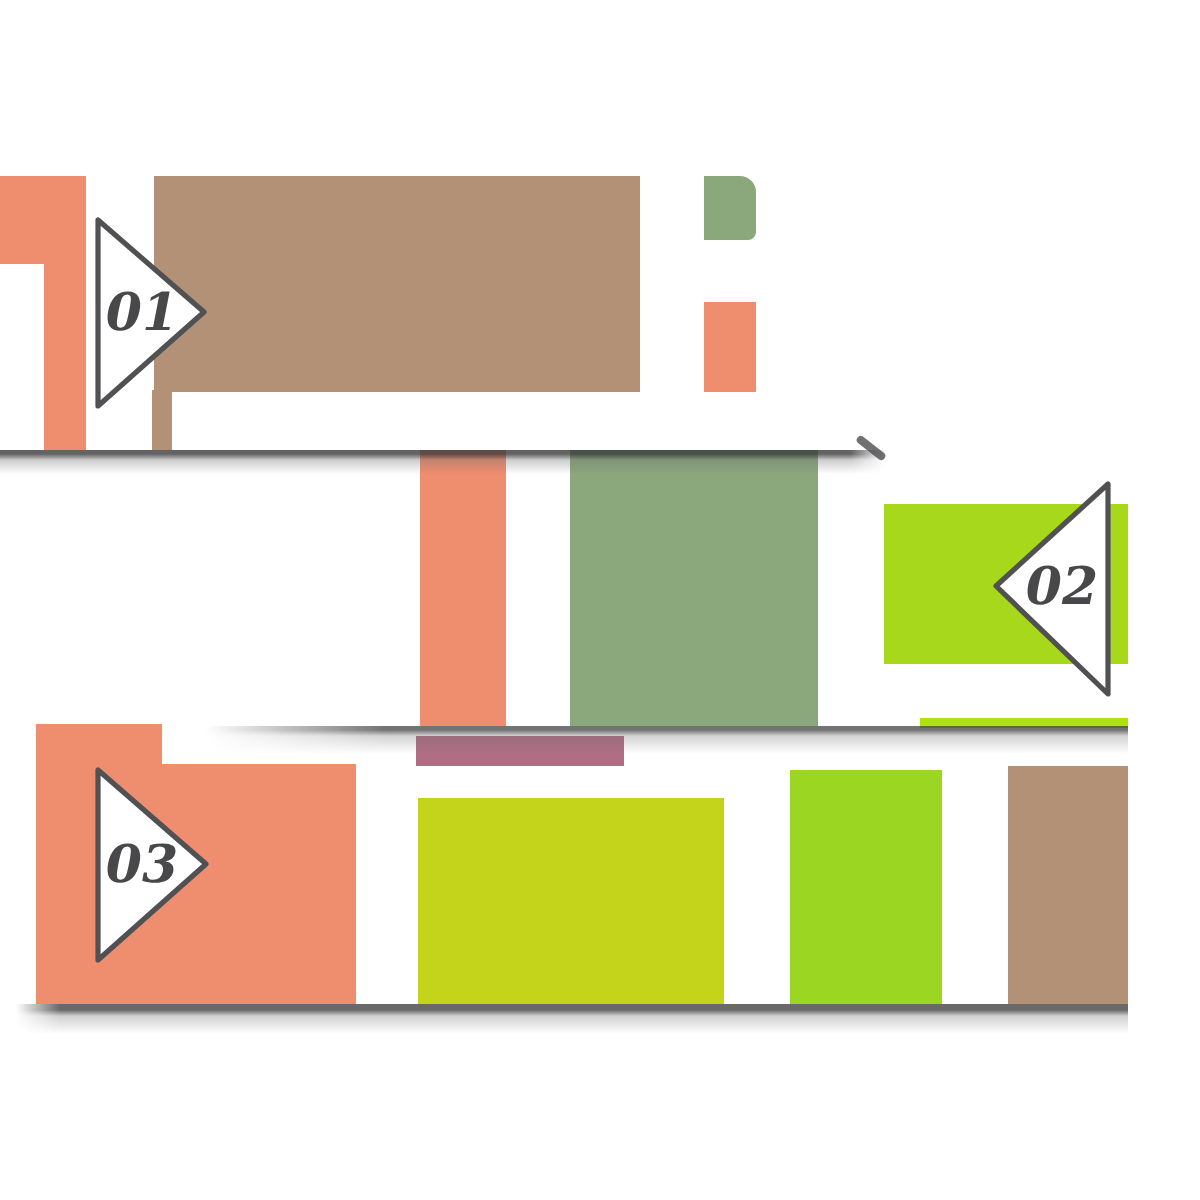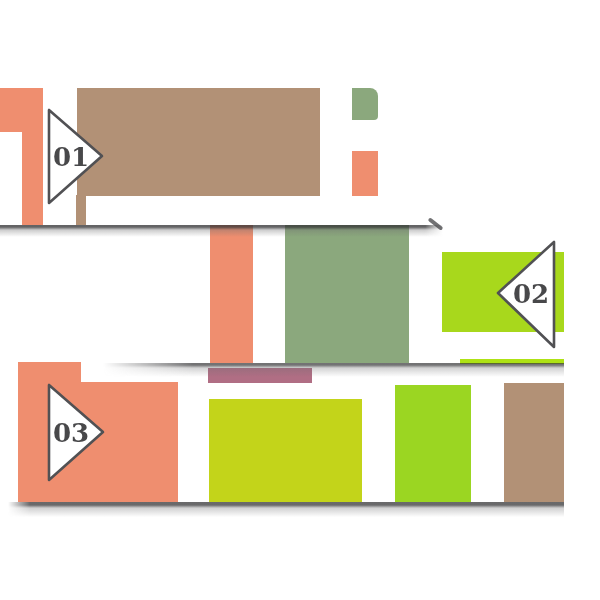--- a/index.html
+++ b/index.html
@@ -1,18 +1,19 @@
 <!DOCTYPE html>
 <html style="--salmon: #EF8E6F; --tan: #B29176; --sage: #8BA87D; --lime: #A8D81C; --lime_strip: #AEE215; --lime_yellow: #C3D41A; --green: #9BD622; --mauve: #B06E84; --outline: #515154; --numeral: #48484A; --shadow: #3C3C3E;"><head>
 <meta charset="utf-8">
 <style>
   html,body{margin:0;padding:0;background:#ffffff;}
   .stage{
     position:relative;width:564px;height:600px;background:#ffffff;overflow:hidden;
     font-family:"DejaVu Serif","Liberation Serif",serif;
+    font-style:italic;
   }
   .abs{position:absolute;}
   
   .banner{background:#ffffff;}
   .b-top{left:0;top:85px;width:443px;height:140px;}
   .b-mid{left:103px;top:228px;width:497px;height:135px;}
   .b-bot{left:8px;top:365px;width:592px;height:137px;}
 
   
   .salmon{background:var(--salmon);}

